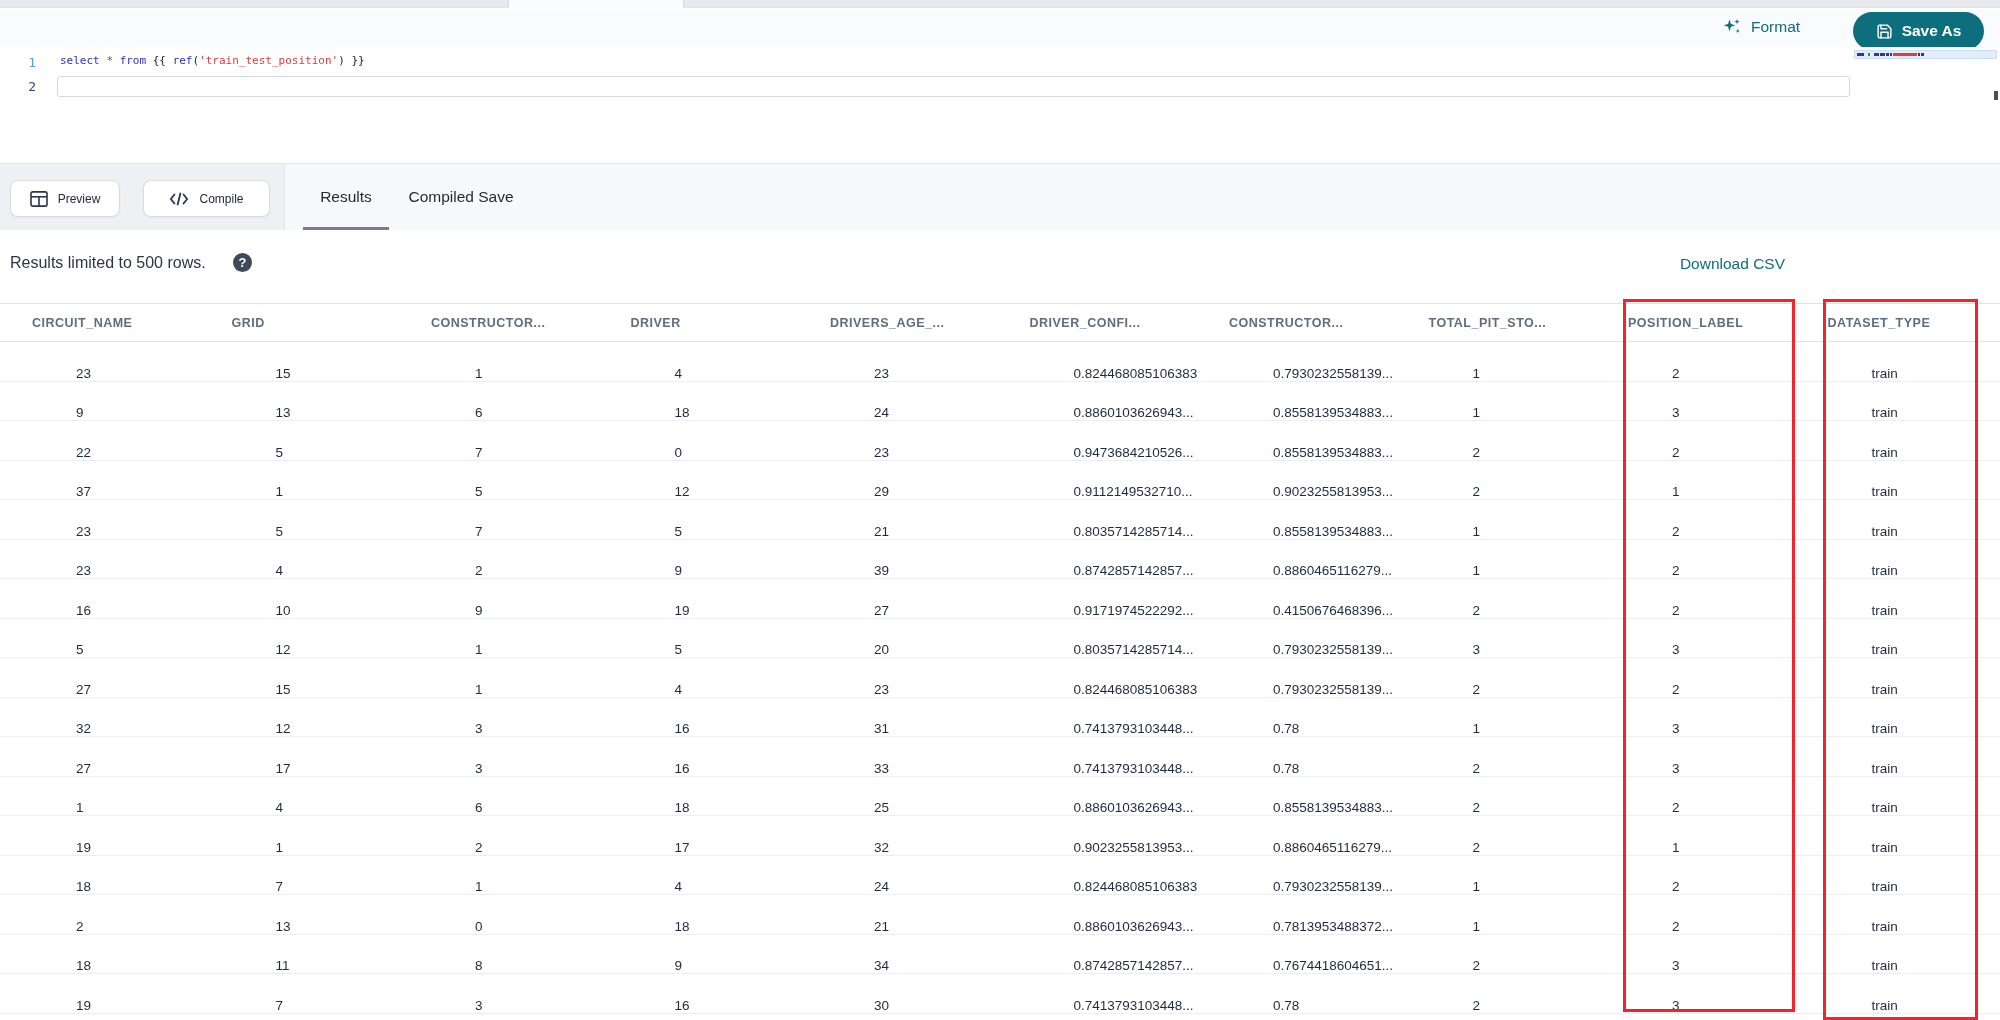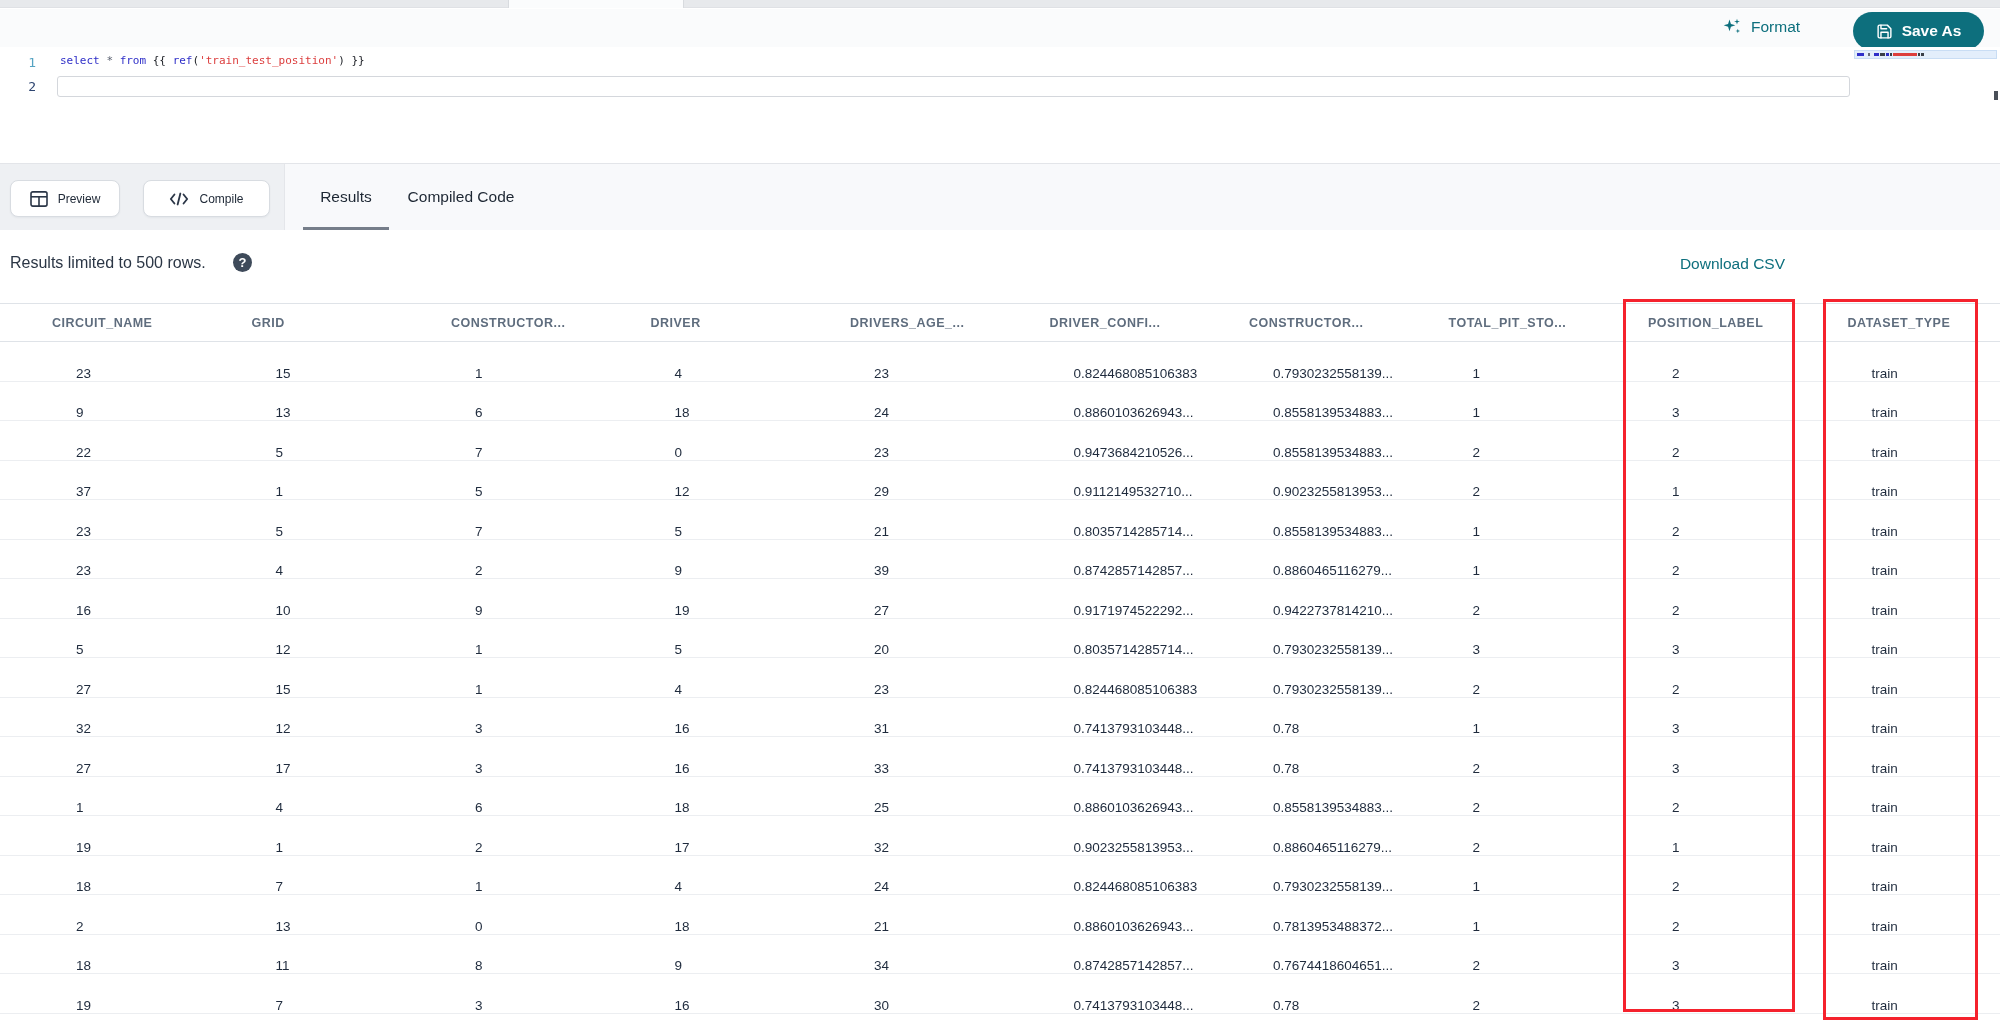--- a/index.html
+++ b/index.html
@@ -50,21 +50,21 @@
   .tab.active .tab-underline{display:block;}
 
   
   .results-info{position:absolute;left:0;top:230px;width:1792px;height:73px;background:#fff;text-decoration:underline;}
   .limit-note{position:absolute;left:10px;top:24px;font-size:16px;color:#2b3645;}
   .help-icon{position:absolute;left:233px;top:23px;width:19px;height:19px;border-radius:50%;background:#3e4a5a;color:#fff;font-size:13px;font-weight:700;text-align:center;line-height:19px;cursor:pointer;}
   .download-csv{position:absolute;right:7px;top:25px;font-size:15.5px;color:var(--teal);text-decoration:none;cursor:pointer;}
 
   
   .table{position:absolute;left:0;top:303px;width:2000px;}
-  .thead{display:flex;padding-left:52px;height:39px;align-items:center;border-top:1px solid #dfe3e8;border-bottom:1px solid #dfe3e8;background:#fff;}
+  .thead{display:flex;padding-left:32px;height:39px;align-items:center;border-top:1px solid #dfe3e8;border-bottom:1px solid #dfe3e8;background:#fff;}
   .th{width:199.5px;flex:none;font-size:12.5px;font-weight:700;letter-spacing:.5px;color:#5f6d7e;white-space:nowrap;}
   .tr{display:flex;padding-left:76px;height:39.5px;align-items:flex-end;border-bottom:1px solid #eceef1;background:#fff;}
   .td{width:199.5px;flex:none;font-size:13.5px;color:#1f2b3d;white-space:nowrap;}
 
   
   .ann-box{position:absolute;border:3px solid var(--red);}
   .ann-position{left:1623px;top:299px;width:172px;height:713px;}
   .ann-dataset{left:1823px;top:299px;width:155px;height:721px;}
 </style>
 </head>
@@ -143,21 +143,21 @@
           <line x1="12.5" y1="1" x2="9.5" y2="13"></line>
         </svg>
       </span>
       <span>Compile</span>
     </button>
     <div class="tab tab-results active">
       <span>Results</span>
       <div class="tab-underline"></div>
     </div>
     <div class="tab tab-compiled">
-      <span>Compiled Code</span>
+      <span>Compiled Save</span>
 
     </div>
   </div>
 
   <div class="results-info">
     <span class="limit-note">Results limited to 500 rows.</span>
     <span class="help-icon">?</span>
     <a class="download-csv">Download CSV</a>
   </div>
 
@@ -247,21 +247,21 @@
           <div class="td">2</div>
           <div class="td">train</div>
         </div>
         <div class="tr">
           <div class="td">16</div>
           <div class="td">10</div>
           <div class="td">9</div>
           <div class="td">19</div>
           <div class="td">27</div>
           <div class="td">0.9171974522292...</div>
-          <div class="td">0.9422737814210...</div>
+          <div class="td">0.4150676468396...</div>
           <div class="td">2</div>
           <div class="td">2</div>
           <div class="td">train</div>
         </div>
         <div class="tr">
           <div class="td">5</div>
           <div class="td">12</div>
           <div class="td">1</div>
           <div class="td">5</div>
           <div class="td">20</div>

